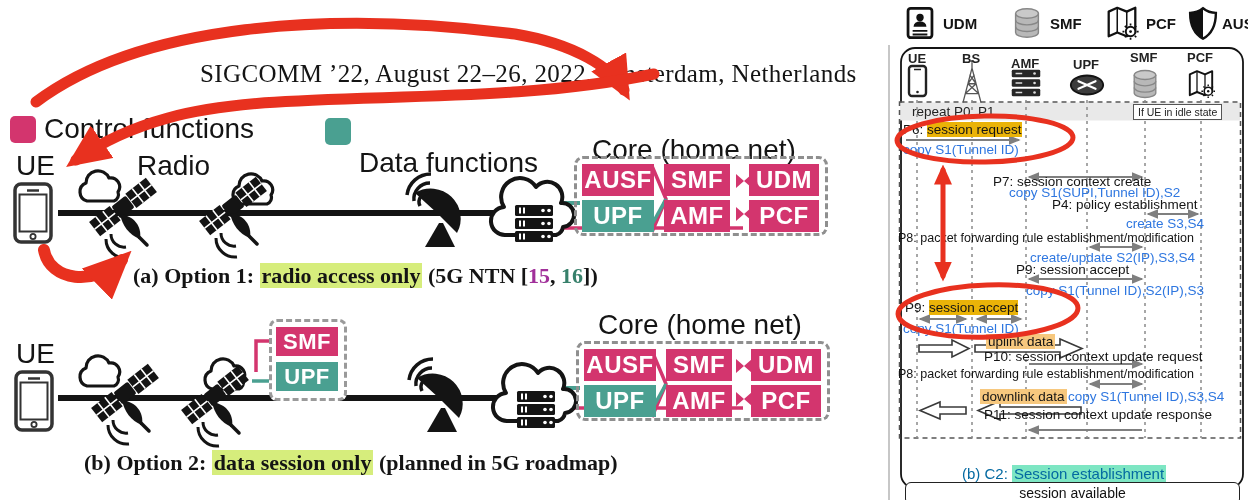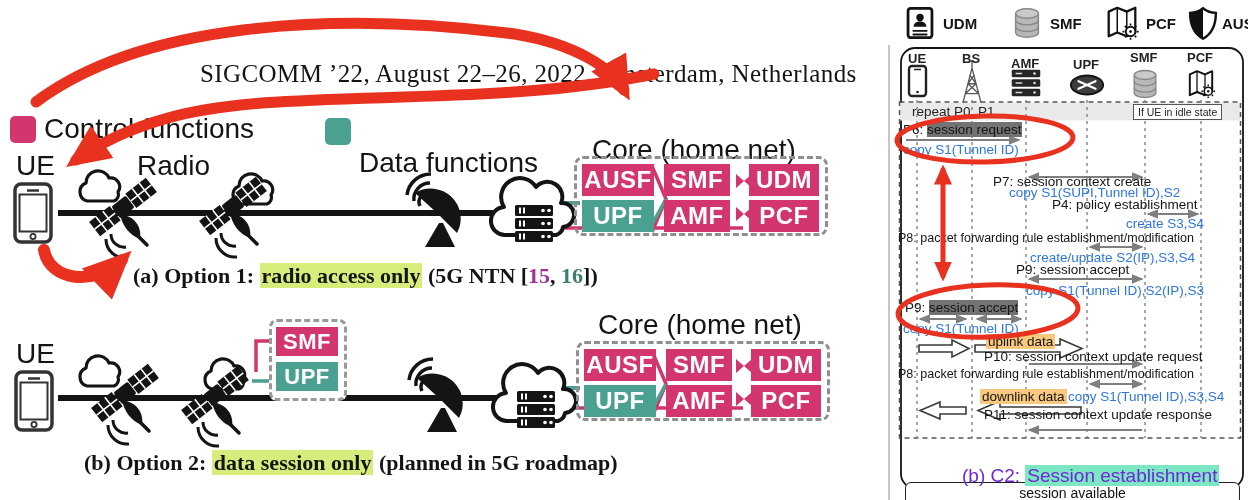--- a/index.html
+++ b/index.html
@@ -14,35 +14,35 @@
   .legend-label{font-size:28px;color:#141414;}
   .node-label{font-size:28px;color:#141414;}
   .core-title{font-size:28px;color:#141414;}
   .corebox{border:3px dashed #8f8f8f;border-radius:9px;background:transparent;}
   .minibox{border:3px dashed #9a9a9a;border-radius:8px;}
   .cell{position:absolute;display:flex;align-items:center;justify-content:center;
         color:#fff;font-weight:bold;font-size:24px;letter-spacing:.5px;}
   .pink{background:#d3356e;} .teal{background:#4aa091;}
   .cap{font-family:"Liberation Serif",serif;font-weight:bold;font-size:22px;color:#141414;}
   .hl-green{background:#d6ed7c;padding:0 2px;margin-top:36px;}
-  .hl-pink{background:#737373;}
+  .hl-pink{background:#eab308;}
   .hl-orange{background:#f7c87e;padding:0 2px;}
   .hl-teal{background:#7de6c3;padding:0 2px;}
   .ref1{color:#a1309a;} .ref2{color:#37806b;}
   .seq-legend-label{font-weight:bold;font-size:15px;color:#141414;}
   .entlabel{font-weight:bold;font-size:13px;color:#222;}
   .msg{font-size:13.5px;color:#141414;}
   .msg-sm{font-size:12.5px;}
   .blue{color:#2f77e0;}
   .repeat-label{font-size:13.5px;color:#222;}
   .guard{font-size:10.5px;color:#222;border:1px solid #555;background:#fff;
          padding:1px 4px;line-height:12px;}
   .session-box{border:1.6px solid #222;border-radius:6px;background:#fff;
                text-align:center;font-size:14px;line-height:21px;margin-top:43px;}
-  .seq-cap{font-size:19px;color:#6d28d9;}
+  .seq-cap{font-size:15px;color:#0369a1;}
 </style>
 </head>
 <body>
 
 <div id="canvas">
 
   <svg class="layer" width="1248" height="500" viewBox="0 0 1248 500">
     <defs>
       <marker id="mG" orient="auto-start-reverse" markerUnits="strokeWidth" markerWidth="6" markerHeight="5" refX="5.2" refY="2.5">
         <path d="M0,0 L6,2.5 L0,5 Z" fill="#7f7f7f"></path>

